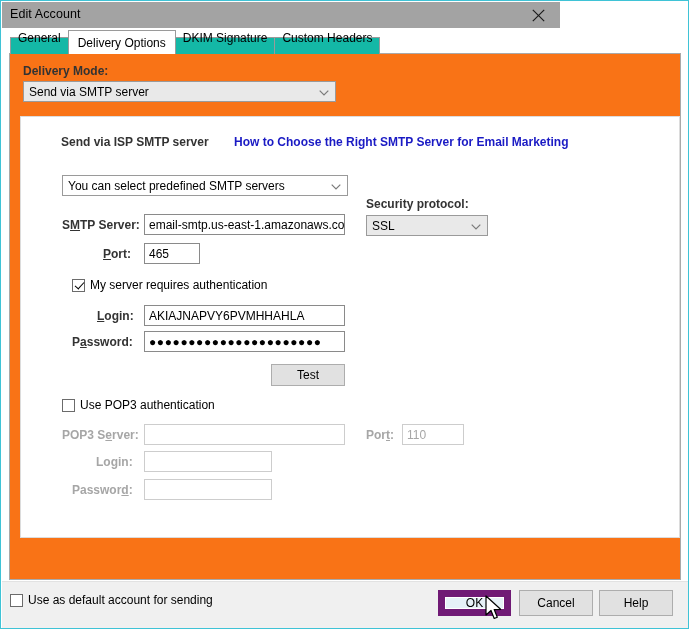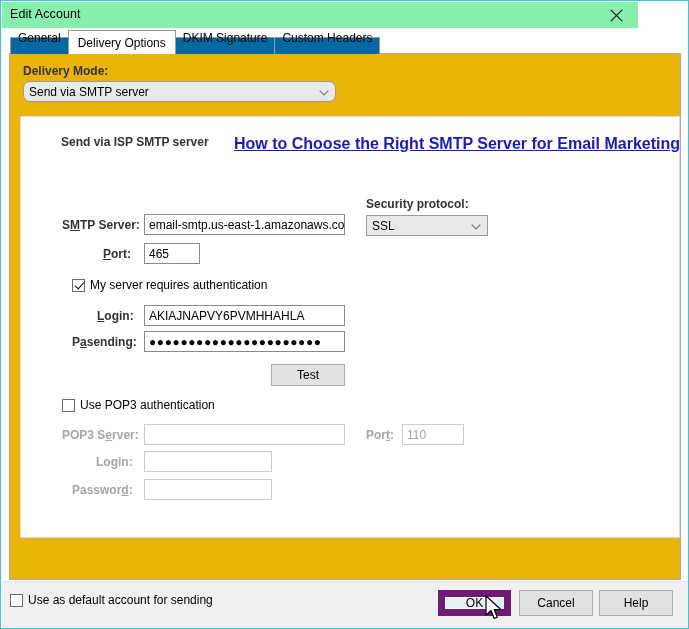--- a/index.html
+++ b/index.html
@@ -17,22 +17,22 @@
     height: 629px;
     background: #ffffff;
     border: 1px solid #3fc3d6;
     overflow: hidden;
   }
 
   
   #titlebar {
     position: absolute;
     left: 1px; top: 1px;
-    width: 636px; height: 26px;
-    background: #86efac;
+    width: 558px; height: 26px;
+    background: #a3a3a3;
   }
   #title-text {
     position: absolute;
     left: 8px; top: 5px;
     font-size: 12.5px;
     color: #000000;
     letter-spacing: 0.1px;
   }
   #close-btn {
     position: absolute;
@@ -51,21 +51,21 @@
     display: flex;
     align-items: flex-end;
     z-index: 5;
   }
   .tab {
     height: 17px;
     padding: 0 7px 16px 7px;
     display: flex; align-items: center;
     font-size: 12px;
     color: #000;
-    background: #0369a1;
+    background: #14b8a6;
     border: 1px solid #9a9a9a;
     border-bottom: none;
     margin-right: -1px;
     line-height: 1;
     white-space: nowrap;
   }
   .tab.active {
     height: 24px;
     background: #ffffff;
     border-color: #9a9a9a;
@@ -73,21 +73,21 @@
     z-index: 6;
     margin-top: -4px;
     padding: 11px 9px;
   }
 
   
   #tabpage {
     position: absolute;
     left: 8px; top: 52px;
     width: 672px; height: 527px;
-    background: #eab308;
+    background: #f97316;
     border: 1px solid #a9a9a9;
   }
 
   .lbl {
     position: absolute;
     font-size: 12px;
     color: #2b2b2b;
     white-space: nowrap;
   }
   .lbl.bold { font-weight: bold; color: #333; }
@@ -145,24 +145,23 @@
     position: absolute;
     left: 10px; top: 62px;
     width: 660px; height: 422px;
     border: 1px solid #dcdcdc;
     background: #ffffff;
   }
 
   
   .link {
     position: absolute;
-    font-size: 16px;
+    font-size: 12px;
     font-weight: bold;
     color: #1a1ac4;
-    text-decoration: underline;
     white-space: nowrap;
     cursor: pointer;
   }
 
   
   .cbrow {
     position: absolute;
     display: flex;
     align-items: center;
     font-size: 12px;
@@ -248,35 +247,43 @@
     </div>
     <div class="tab">
       <span>Custom Headers</span>
     </div>
   </div>
 
   <div id="tabpage">
 
     <div class="lbl bold" style="left:13px; top:10px;">Delivery Mode:</div>
 
-    <div class="combo grey" style="left:13px; top:27px; width:313px; height:21px;border-radius:7px;">
+    <div class="combo grey" style="left:13px; top:27px; width:313px; height:21px;">
       <span>Send via SMTP server</span>
       <span class="arrow">
         <svg width="10" height="6" viewBox="0 0 10 6">
           <polyline points="0.7,0.7 5,5 9.3,0.7" fill="none" stroke="#7a7a7a" stroke-width="1.2"></polyline>
         </svg>
       </span>
     </div>
 
     <div id="groupbox">
 
       <div class="lbl bold" style="left:40px; top:18px;">Send via ISP SMTP server</div>
 
       <a class="link" style="left:213px; top:18px;">How to Choose the Right SMTP Server for Email Marketing</a>
 
+      <div class="combo" style="left:41px; top:58px; width:286px; height:21px;">
+        <span>You can select predefined SMTP servers</span>
+        <span class="arrow">
+          <svg width="10" height="6" viewBox="0 0 10 6">
+            <polyline points="0.7,0.7 5,5 9.3,0.7" fill="none" stroke="#7a7a7a" stroke-width="1.2"></polyline>
+          </svg>
+        </span>
+      </div>
 
       <div class="lbl bold" style="left:345px; top:80px;">Security protocol:</div>
       <div class="combo grey" style="left:345px; top:98px; width:122px; height:21px;">
         <span>SSL</span>
         <span class="arrow">
           <svg width="10" height="6" viewBox="0 0 10 6">
             <polyline points="0.7,0.7 5,5 9.3,0.7" fill="none" stroke="#7a7a7a" stroke-width="1.2"></polyline>
           </svg>
         </span>
       </div>
@@ -294,21 +301,21 @@
       <div class="cbrow" style="left:41px; top:161px;padding-left:10px;">
         <span class="cbox checked"></span>
         <span>My server requires authentication</span>
       </div>
 
       <div class="lbl bold" style="left:76px; top:192px;"><u>L</u><span>ogin:</span></div>
       <div class="tbox" style="left:123px; top:188px; width:201px; height:21px;">
         <span>AKIAJNAPVY6PVMHHAHLA</span>
       </div>
 
-      <div class="lbl bold" style="left:51px; top:218px;"><span>P</span><u>a</u><span>sending:</span></div>
+      <div class="lbl bold" style="left:51px; top:218px;"><span>P</span><u>a</u><span>ssword:</span></div>
       <div class="tbox" style="left:123px; top:214px; width:201px; height:21px;">
         <span class="pwdots">●●●●●●●●●●●●●●●●●●●●●●</span>
       </div>
 
       <div class="pbtn" style="left:250px; top:247px; width:74px; height:22px;">
         <span>Test</span>
       </div>
 
       <div class="cbrow" style="left:41px; top:281px;">
         <span class="cbox"></span>

